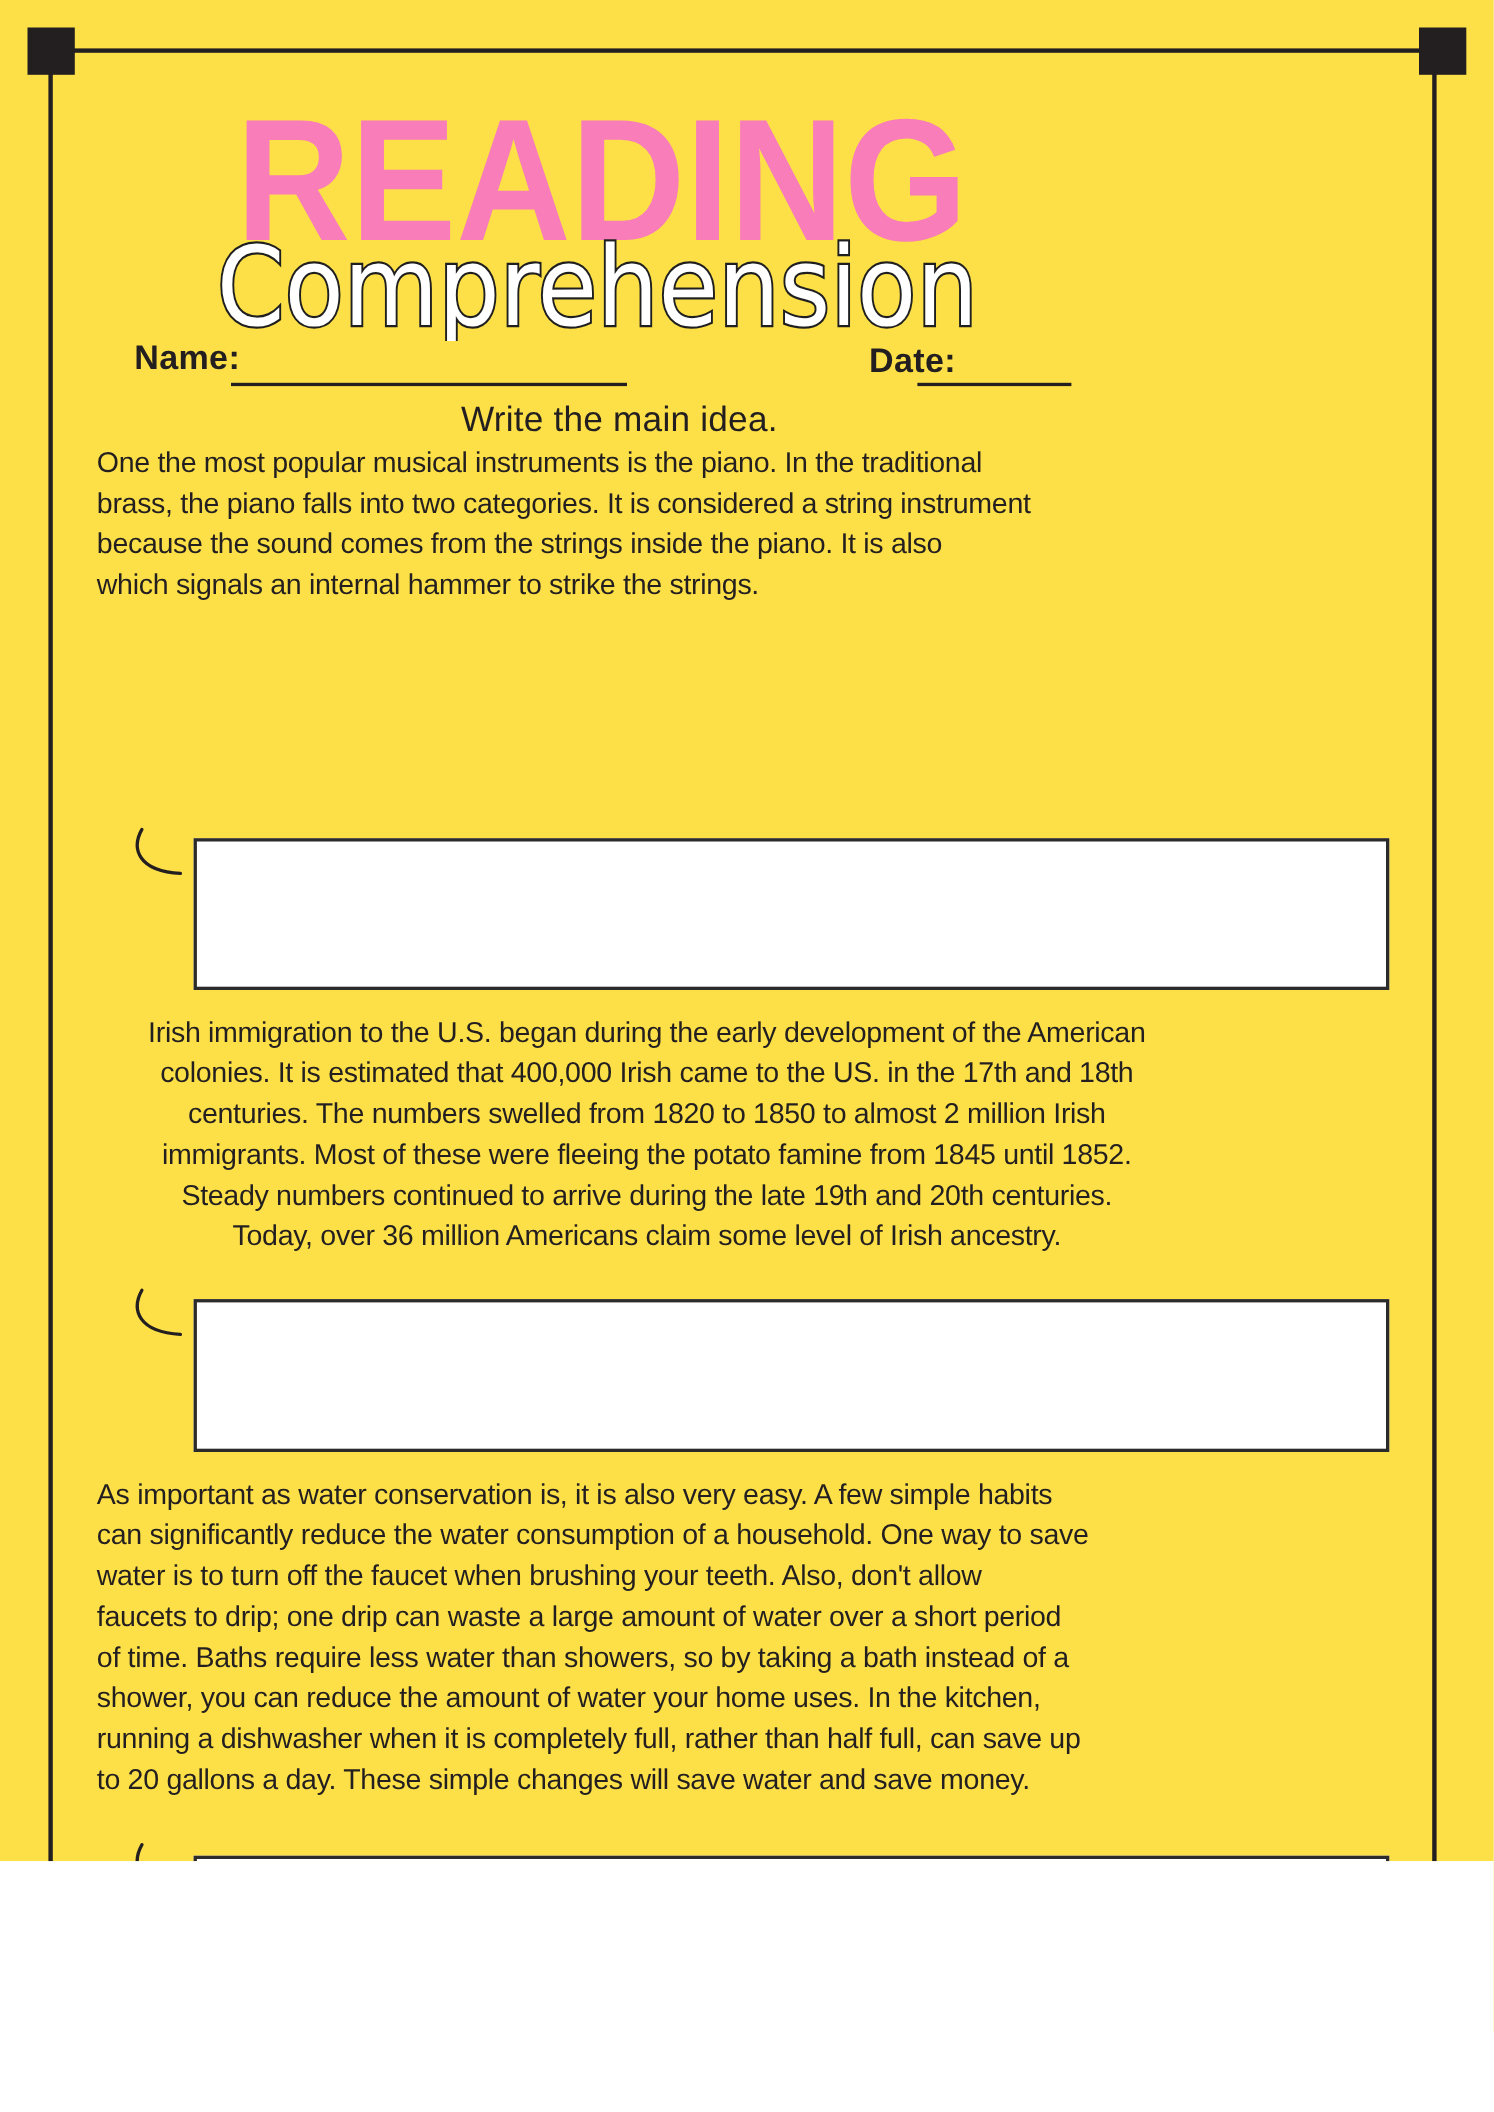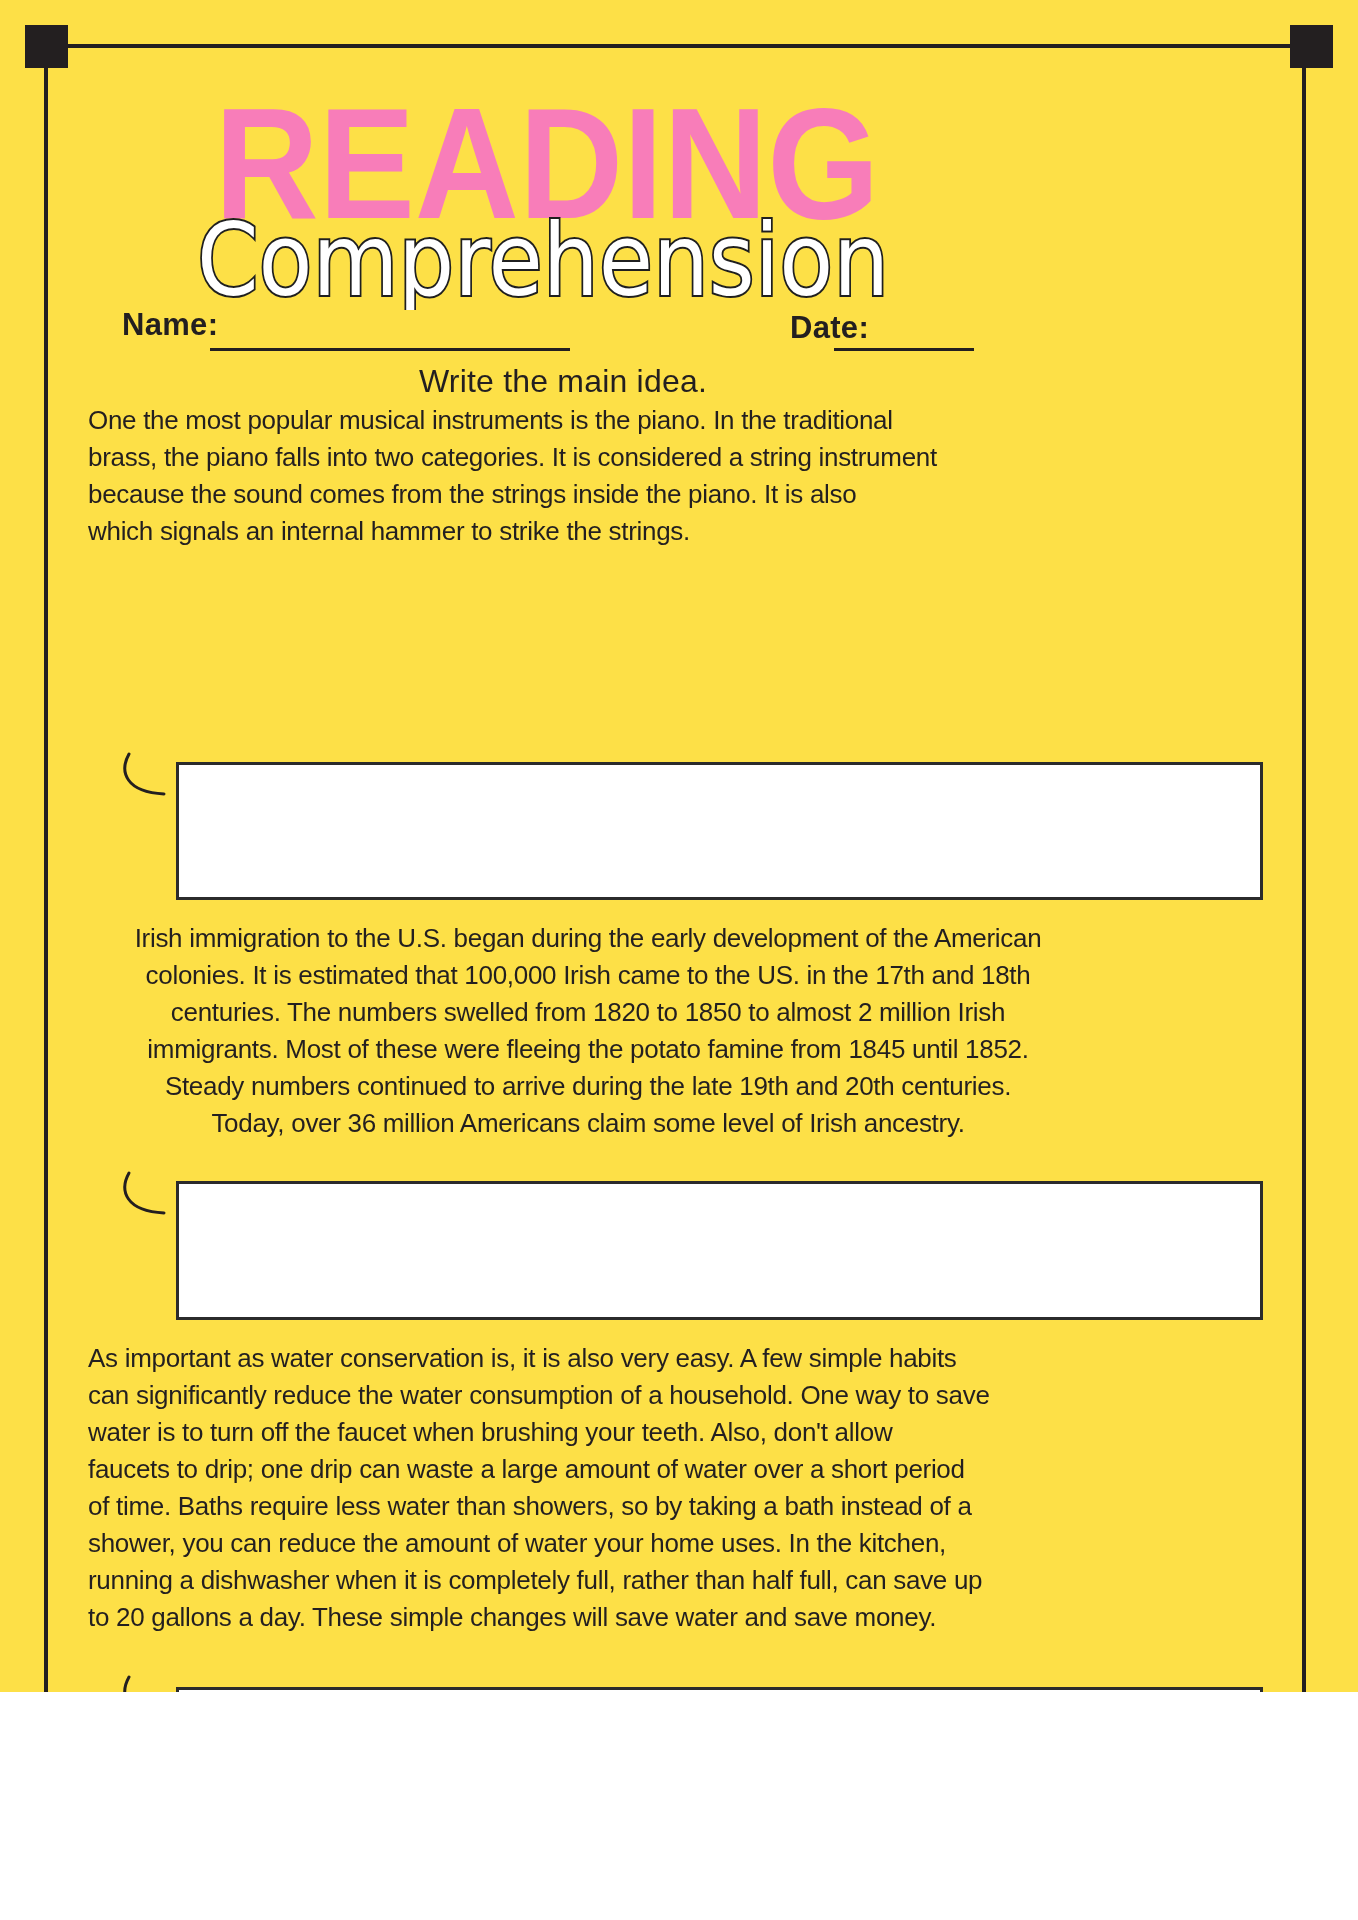--- a/index.html
+++ b/index.html
@@ -99,21 +99,21 @@
     <div class="pline">which signals an internal hammer to strike the strings.</div>
   </div>
 
   <svg class="swash s1" viewBox="0 0 52 52">
     <path d="M13,4 C3,22 10,42 48,44" fill="none" stroke="#231f20" stroke-width="3" stroke-linecap="round"></path>
   </svg>
   <textarea class="answer-box b1" style=""></textarea>
 
   <div class="passage p2">
     <div class="pline">Irish immigration to the U.S. began during the early development of the American</div>
-    <div class="pline">colonies. It is estimated that 100,000 Irish came to the US. in the 17th and 18th</div>
+    <div class="pline">colonies. It is estimated that 400,000 Irish came to the US. in the 17th and 18th</div>
     <div class="pline">centuries. The numbers swelled from 1820 to 1850 to almost 2 million Irish</div>
     <div class="pline">immigrants. Most of these were fleeing the potato famine from 1845 until 1852.</div>
     <div class="pline">Steady numbers continued to arrive during the late 19th and 20th centuries.</div>
     <div class="pline">Today, over 36 million Americans claim some level of Irish ancestry.</div>
   </div>
 
   <svg class="swash s2" viewBox="0 0 52 52">
     <path d="M13,4 C3,22 10,42 48,44" fill="none" stroke="#231f20" stroke-width="3" stroke-linecap="round"></path>
   </svg>
   <textarea class="answer-box b2" style=""></textarea>

